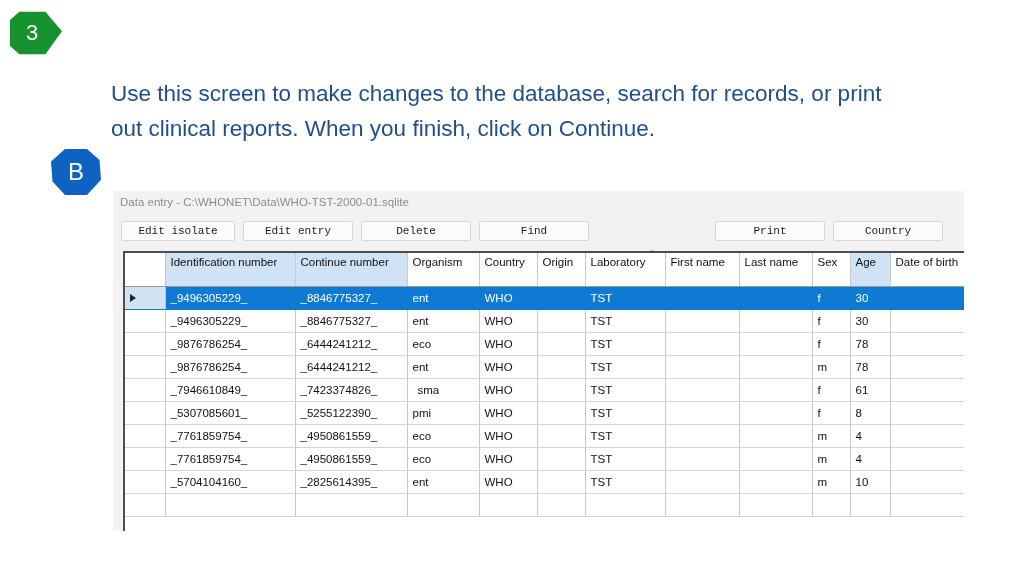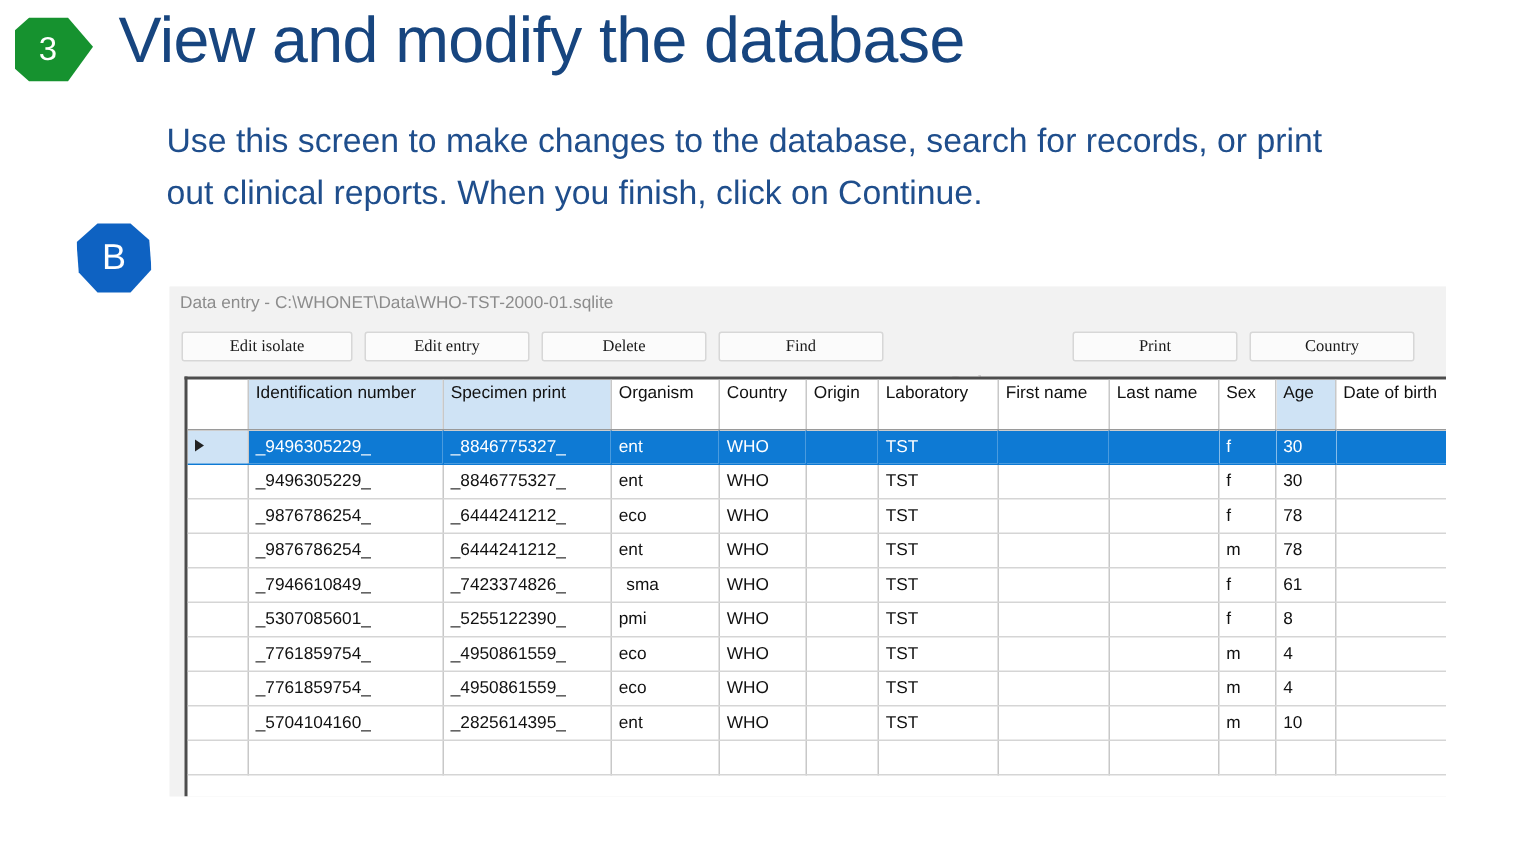--- a/index.html
+++ b/index.html
@@ -132,21 +132,21 @@
     height: 20px;
     margin: 0 4px;
     background: #fbfbfb;
     border: 1px solid #d7d7d7;
     border-radius: 2px;
     font-size: 11px;
     color: #1a1a1a;
     display: flex;
     align-items: center;
     justify-content: center;
-    font-family: Liberation Serif, serif;
+    font-family: Liberation Mono, monospace;
     box-sizing: border-box;
     cursor: default;
   }
   .tb-btn.disabled {
     background: transparent;
     border-color: transparent;
     color: #b3aeb0;
     margin-top: 48px;
   }
 
@@ -222,21 +222,20 @@
   }
 </style>
 </head>
 <body>
 
 <div class="slide-head">
   <div class="step-badge">
     <div class="shape"></div>
     <div class="num">3</div>
   </div>
-  <div class="slide-title">View and modify the database</div>
 </div>
 
 <div class="letter-badge">
   <div class="shape"></div>
   <div class="letter">B</div>
 </div>
 <div class="body-text">Use this screen to make changes to the database, search for records, or print out clinical reports.  When you finish, click on Continue.</div>
 
 <div class="app-window">
 
@@ -253,21 +252,21 @@
       <div class="tb-btn" style="width: 110px;">Print</div>
       <div class="tb-btn" style="width: 110px;">Country</div>
     </div>
 
   <div class="grid-wrap">
     <table class="grid">
       <thead>
         <tr>
             <th class="rowhdr" style="width: 40px;"></th>
             <th class="hl" style="width: 130px;">Identification number</th>
-            <th class="hl" style="width: 112px;">Specimen print</th>
+            <th class="hl" style="width: 112px;">Continue number</th>
             <th style="width: 72px;">Organism</th>
             <th style="width: 58px;">Country</th>
             <th style="width: 48px;">Origin</th>
             <th style="width: 80px;">Laboratory</th>
             <th style="width: 74px;">First name</th>
             <th style="width: 73px;">Last name</th>
             <th style="width: 38px;">Sex</th>
             <th class="hl" style="width: 40px;">Age</th>
             <th style="width: 76px;">Date of birth</th>
           </tr>

